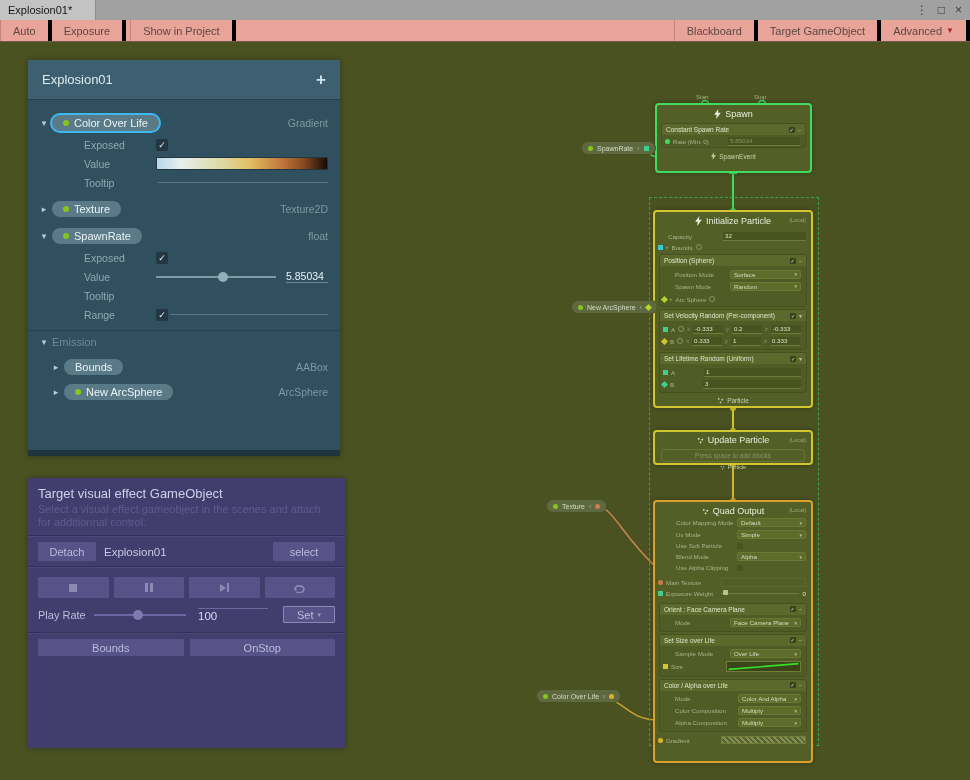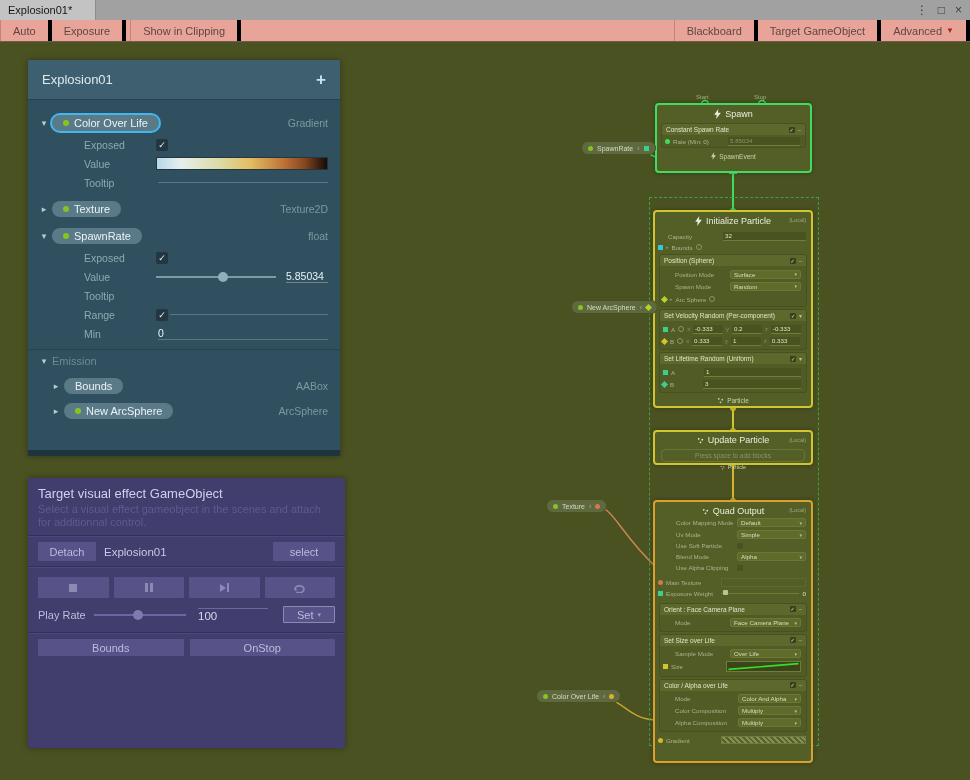--- a/index.html
+++ b/index.html
@@ -139,21 +139,21 @@
   <div class="win-icons">
     <span>⋮</span>
     <span>□</span>
     <span>×</span>
   </div>
 </div>
 
 <div class="toolbar">
   <div class="tbtn left-edge">Auto</div>
   <div class="tbtn">Exposure</div>
-  <div class="tbtn" style="border-left:1px solid #c4847c; margin-left:4px;">Show in Clipping</div>
+  <div class="tbtn" style="border-left:1px solid #c4847c; margin-left:4px;">Show in Project</div>
   <div class="tb-spacer"></div>
   <div class="tbtn left-edge">Blackboard</div>
   <div class="tbtn">Target GameObject</div>
   <div class="tbtn">
       <span>Advanced</span>
       <span class="adv-arrow">▼</span>
     </div>
 </div>
 
 <div class="canvas">
@@ -558,24 +558,20 @@
       </div>
       <div class="bb-sub">
         <span class="lbl">Tooltip</span>
         <span class="ufield" style="border-bottom:none;"></span>
       </div>
       <div class="bb-sub">
         <span class="lbl">Range</span>
         <span class="chk">✓</span>
         <span class="ufield"></span>
       </div>
-      <div class="bb-sub">
-        <span class="lbl">Min</span>
-        <span class="ufield">0</span>
-      </div>
 
       <div class="bb-cat">
         <span class="chev">▾</span>
         <span>Emission</span>
       </div>
       <div class="bb-item" style="padding-left:20px; margin-top:2px;">
         <span class="chev">▸</span>
         <span class="pill">
           <span>Bounds</span>
         </span>

